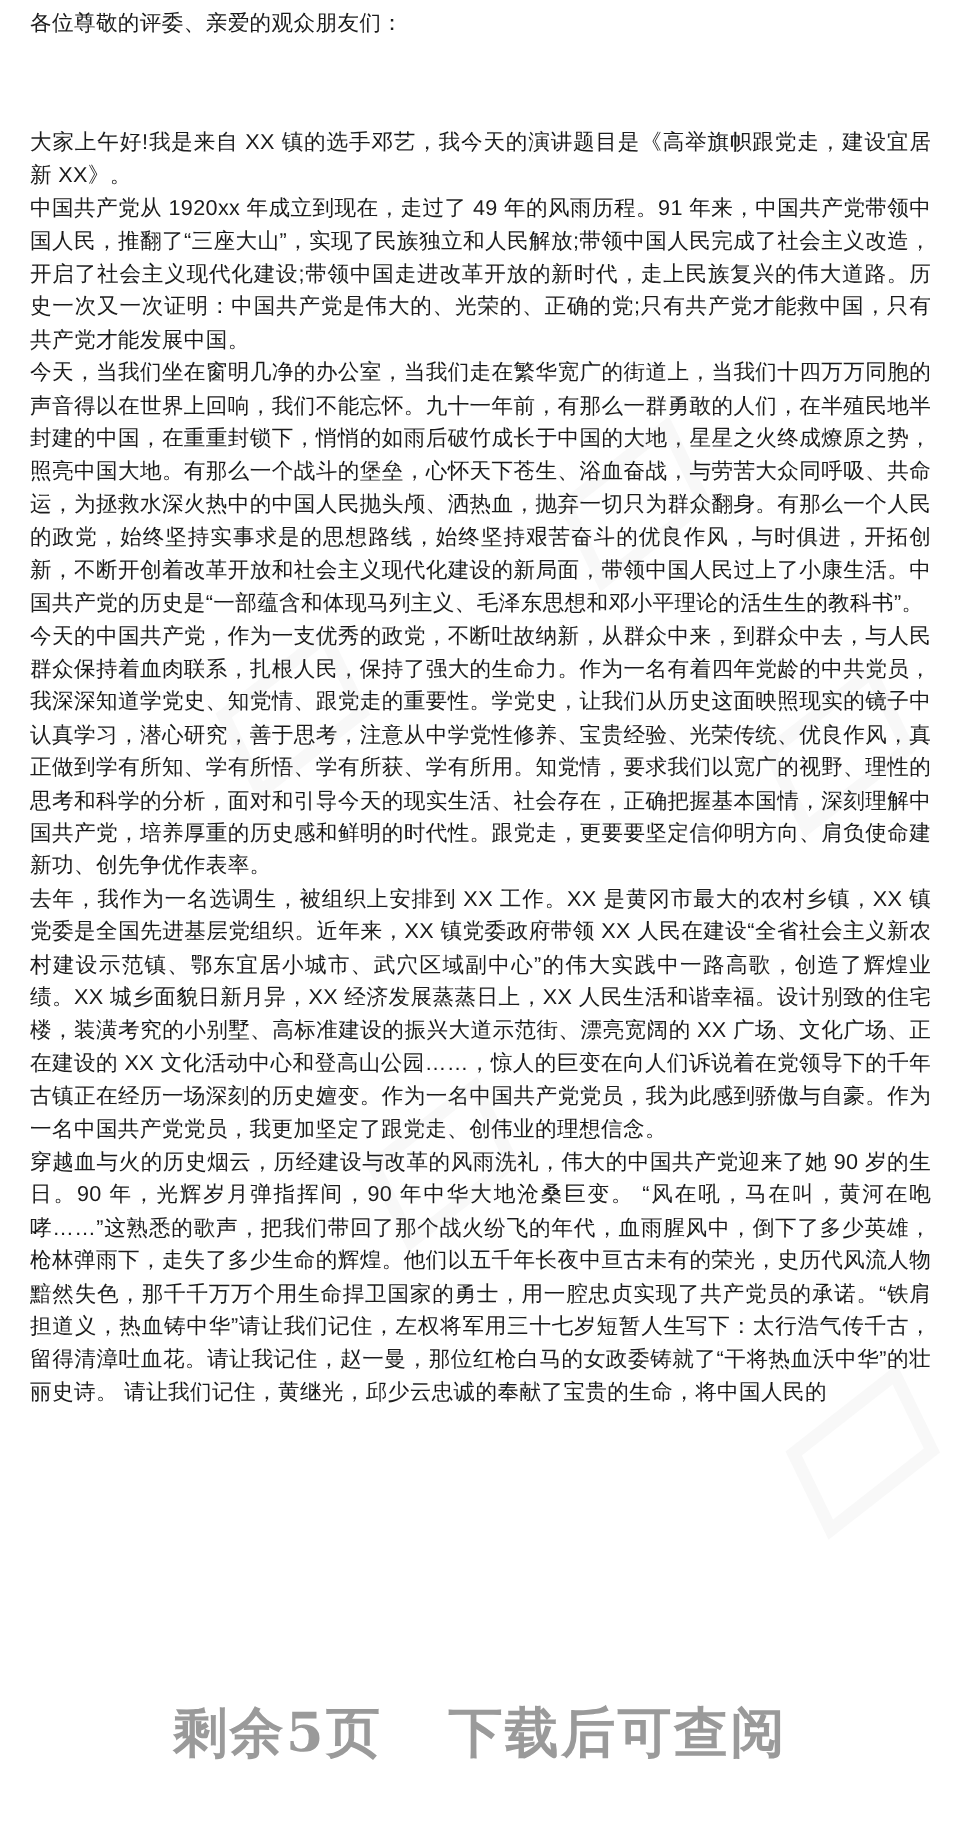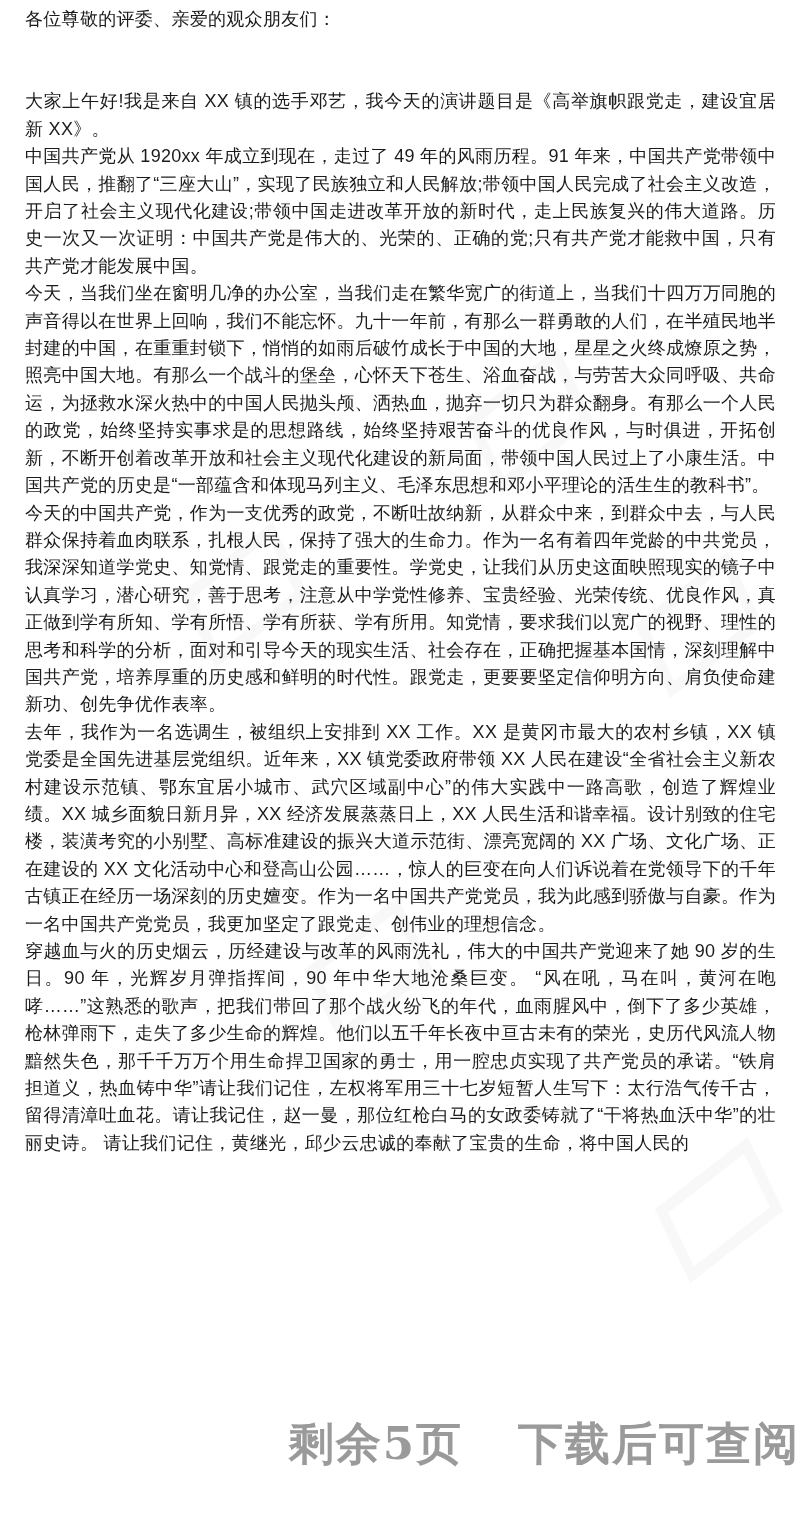--- a/index.html
+++ b/index.html
@@ -28,21 +28,21 @@
     font-size: 18px;
     line-height: 27.4px;
     text-align: justify;
     letter-spacing: 0.3px;
     word-break: break-all;
   }
   .para {
     margin: 0;
   }
   .salutation {
-    margin-bottom: 55px;
+    margin-bottom: 72px;
   }
   
   .wm {
     position: absolute;
     width: 96px;
     height: 58px;
     border: 11px solid #777777;
     transform: rotate(-38deg) skewX(-12deg);
     opacity: 0.05;
     pointer-events: none;
@@ -83,17 +83,17 @@
     <p class="para">去年，我作为一名选调生，被组织上安排到 XX 工作。XX 是黄冈市最大的农村乡镇，XX 镇党委是全国先进基层党组织。近年来，XX 镇党委政府带领 XX 人民在建设“全省社会主义新农村建设示范镇、鄂东宜居小城市、武穴区域副中心”的伟大实践中一路高歌，创造了辉煌业绩。XX 城乡面貌日新月异，XX 经济发展蒸蒸日上，XX 人民生活和谐幸福。设计别致的住宅楼，装潢考究的小别墅、高标准建设的振兴大道示范街、漂亮宽阔的 XX 广场、文化广场、正在建设的 XX 文化活动中心和登高山公园……，惊人的巨变在向人们诉说着在党领导下的千年古镇正在经历一场深刻的历史嬗变。作为一名中国共产党党员，我为此感到骄傲与自豪。作为一名中国共产党党员，我更加坚定了跟党走、创伟业的理想信念。</p>
     <p class="para">穿越血与火的历史烟云，历经建设与改革的风雨洗礼，伟大的中国共产党迎来了她 90 岁的生日。90 年，光辉岁月弹指挥间，90 年中华大地沧桑巨变。 “风在吼，马在叫，黄河在咆哮……”这熟悉的歌声，把我们带回了那个战火纷飞的年代，血雨腥风中，倒下了多少英雄，枪林弹雨下，走失了多少生命的辉煌。他们以五千年长夜中亘古未有的荣光，史历代风流人物黯然失色，那千千万万个用生命捍卫国家的勇士，用一腔忠贞实现了共产党员的承诺。“铁肩担道义，热血铸中华”请让我们记住，左权将军用三十七岁短暂人生写下：太行浩气传千古，留得清漳吐血花。请让我记住，赵一曼，那位红枪白马的女政委铸就了“干将热血沃中华”的壮丽史诗。 请让我们记住，黄继光，邱少云忠诚的奉献了宝贵的生命，将中国人民的</p>
   </div>
 
   <div class="wm wm1"></div>
   <div class="wm wm2"></div>
   <div class="wm wm3"></div>
   <div class="wm wm4"></div>
   <div class="wm wm5"></div>
 
-  <div class="footer-notice" style="color: rgb(154, 154, 154); text-align: right;">
+  <div class="footer-notice" style="color: rgb(154, 154, 154);">
     <span>剩余5页</span><span class="label-gap"></span><span>下载后可查阅</span>
   </div>
 
 </div>
 
 </body></html>

